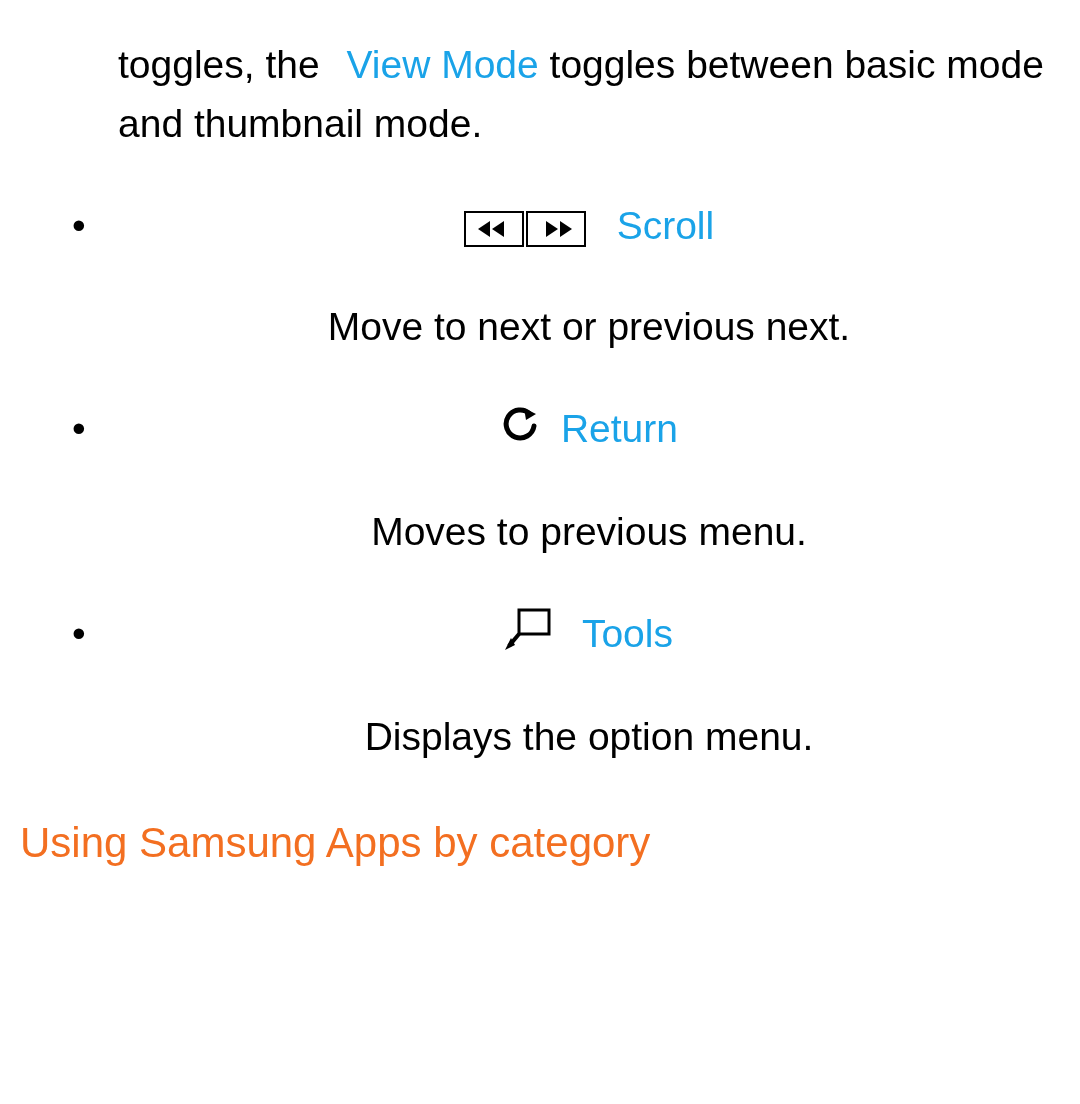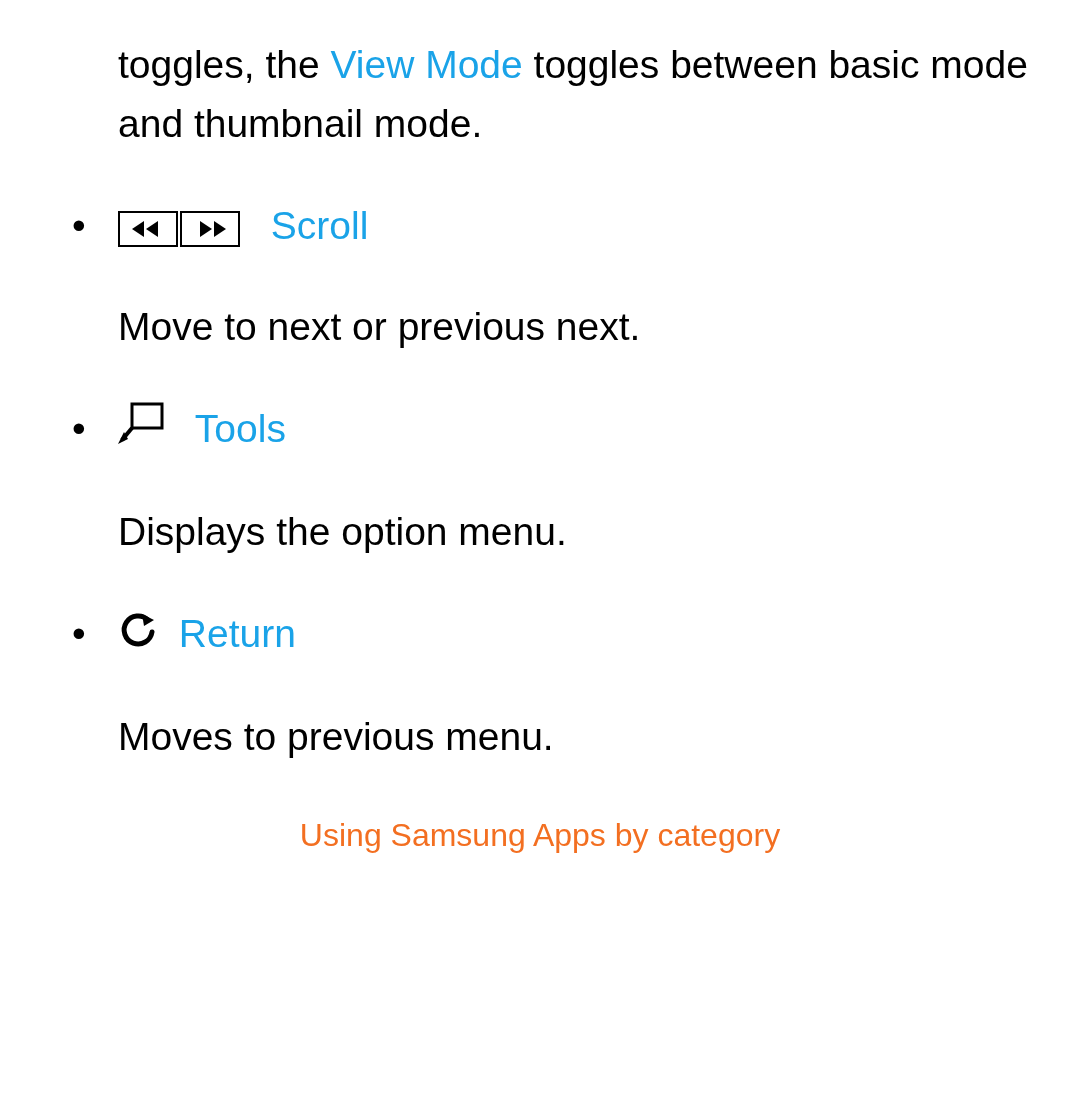--- a/index.html
+++ b/index.html
@@ -23,36 +23,36 @@
   }
   ul.items {
     list-style: none;
     margin: 0;
     padding: 0;
   }
   ul.items > li {
     position: relative;
     padding-left: 98px;
     margin-bottom: 44px;
+    text-align: center;
   }
   ul.items > li::before {
     content: "•";
     position: absolute;
     left: 52px;
     top: 0;
     font-size: 39px;
     color: #000;
   }
-  .term { color: #1aa3e8; }
+  .term { color: #1aa3e8; margin-left: 16px; }
   .desc { margin-top: 42px; }
   .heading {
     color: #f36f21;
     margin-left: 0;
-    font-size: 32px;
-    text-align: center;
+    font-size: 42px;
   }
   .iconbox {
     display: inline-block;
     border: 2px solid #000;
     width: 60px;
     height: 36px;
     vertical-align: middle;
     position: relative;
     margin-right: 2px;
   }
@@ -93,39 +93,39 @@
             <polygon points="10,2 22,10 10,18" fill="#000"></polygon>
             <polygon points="24,2 36,10 24,18" fill="#000"></polygon>
           </svg>
         </span>
       </span>
       <span class="term label-gap">Scroll</span>
       <div class="desc">Move to next or previous next.</div>
     </li>
 
     <li>
+      <span class="return-icon">
+        <svg width="40" height="40" viewBox="0 0 40 40">
+          <path d="M 30 10 A 14 14 0 1 0 34 22" fill="none" stroke="#000" stroke-width="5" stroke-linecap="round"></path>
+          <polygon points="24,4 36,10 26,16" fill="#000"></polygon>
+        </svg>
+      </span>
+      <span class="term label-gap-sm">Return</span>
+      <div class="desc">Moves to previous menu.</div>
+    </li>
+
+    <li>
       <span class="tools-icon">
         <svg width="48" height="42" viewBox="0 0 48 42">
           <rect x="14" y="2" width="30" height="24" fill="none" stroke="#000" stroke-width="3"></rect>
           <line x1="14" y1="26" x2="4" y2="38" stroke="#000" stroke-width="4"></line>
           <polygon points="0,42 10,37 6,30" fill="#000"></polygon>
         </svg>
       </span>
       <span class="term label-gap">Tools</span>
       <div class="desc">Displays the option menu.</div>
     </li>
 
-    <li>
-      <span class="return-icon">
-        <svg width="40" height="40" viewBox="0 0 40 40">
-          <path d="M 30 10 A 14 14 0 1 0 34 22" fill="none" stroke="#000" stroke-width="5" stroke-linecap="round"></path>
-          <polygon points="24,4 36,10 26,16" fill="#000"></polygon>
-        </svg>
-      </span>
-      <span class="term label-gap-sm">Return</span>
-      <div class="desc">Moves to previous menu.</div>
-    </li>
-
   </ul>
 
   <div class="heading">Using Samsung Apps by category</div>
 
 </div>
 
 </body></html>

